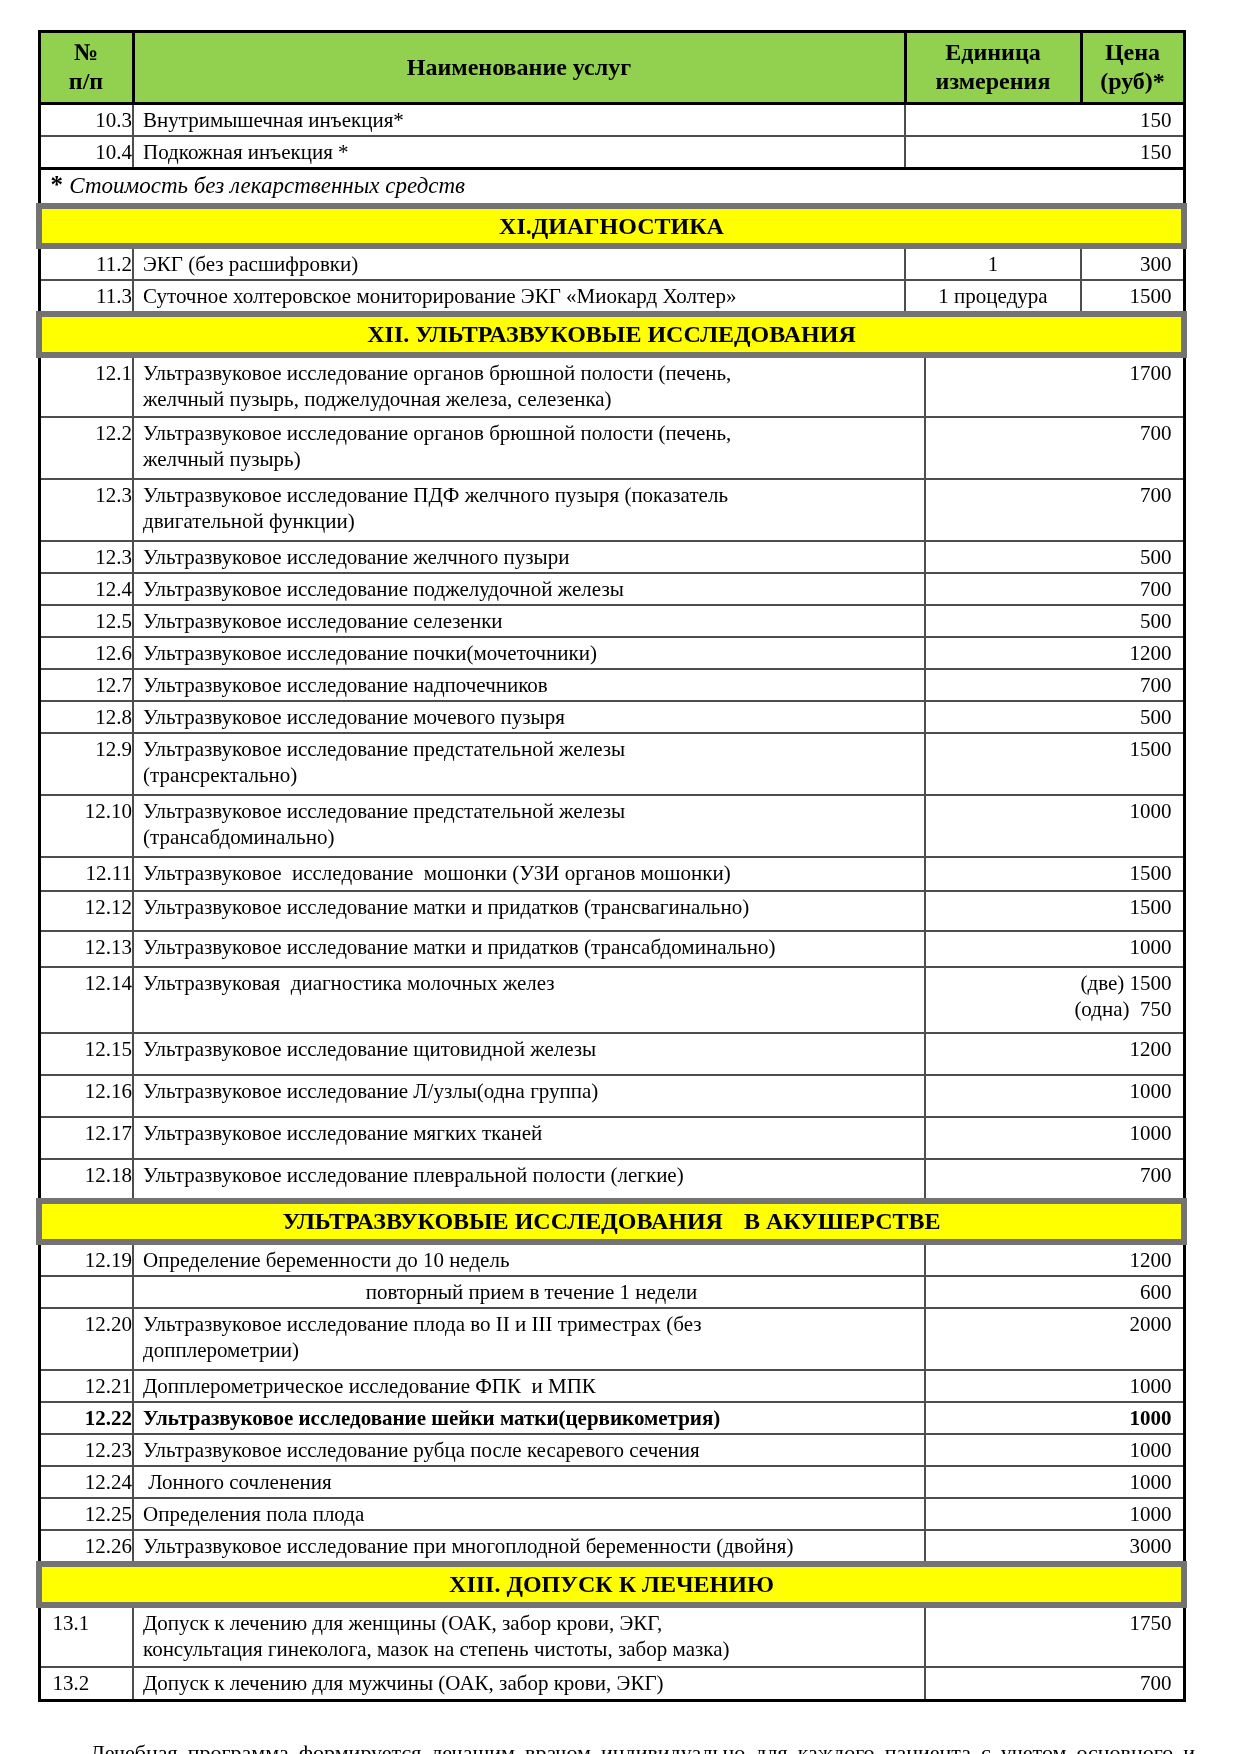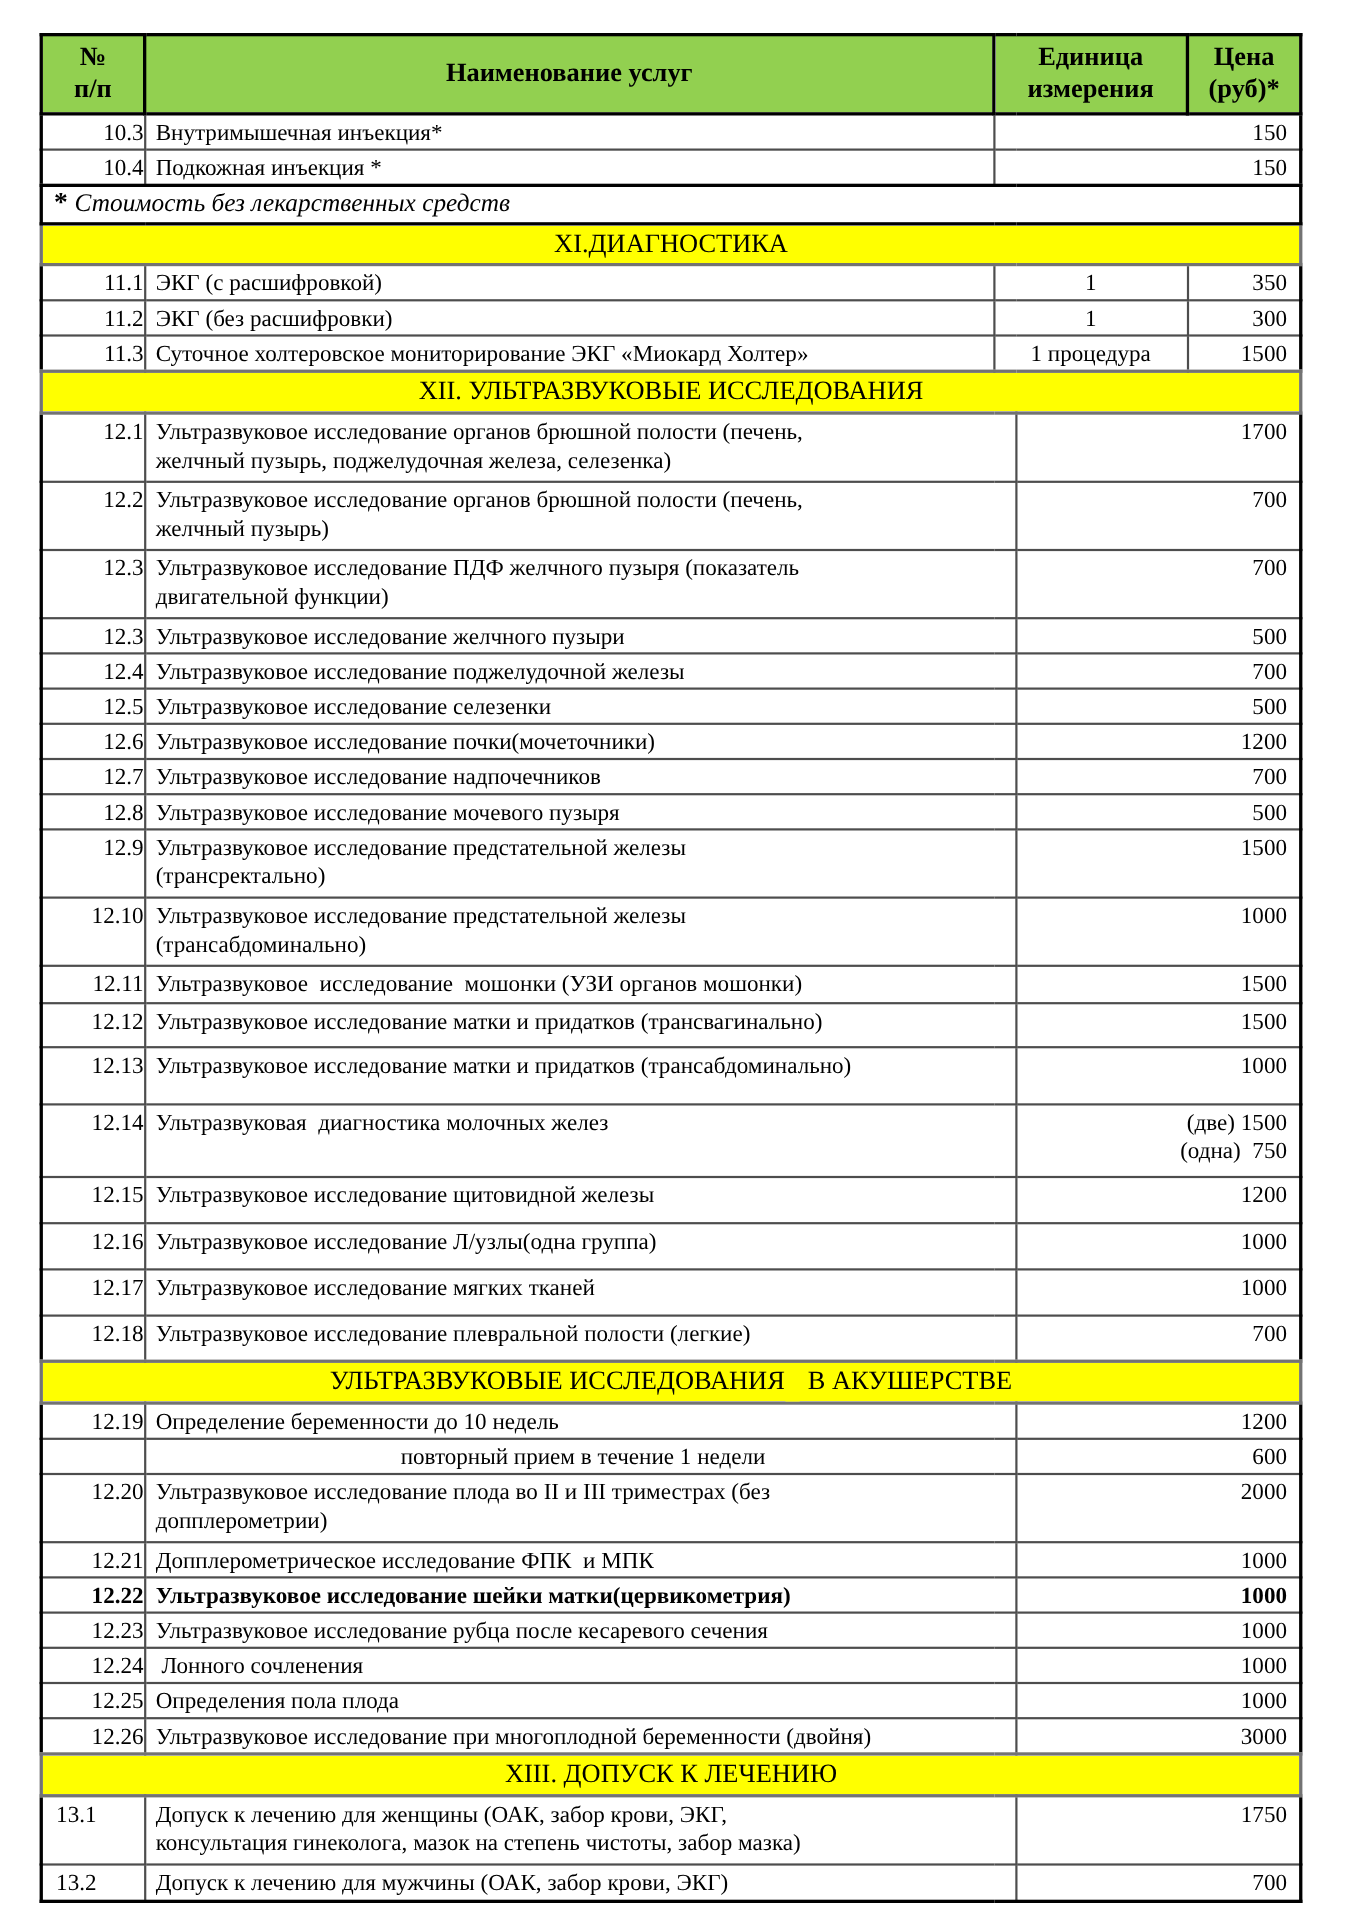--- a/index.html
+++ b/index.html
@@ -26,22 +26,22 @@
     text-align:center;vertical-align:middle;
     white-space:pre-line;padding:5px 2px;height:52px;
   }
   tbody td{font-size:21px;line-height:26px;vertical-align:top;}
   td.num{text-align:right;padding:2px 0 2px 2px;}
   td.name{text-align:left;padding:2px 4px 2px 9px;white-space:pre-wrap;}
   td.name.center{text-align:center;}
   td.unit{text-align:center;padding:2px 2px;}
   td.price{text-align:right;padding:2px 11px 2px 2px;white-space:pre-wrap;}
   tr.section-row td{
-    background:#FFFF00;border:3px solid #737373;
-    font-weight:normal;font-size:24px;line-height:1.2;
+    background:#FFFF00;border:6px solid #737373;
+    font-weight:bold;font-size:24px;line-height:1.2;
     text-align:center;vertical-align:middle;padding:3px 0;
     position:relative;
   }
   tr.note-row td{border:3px solid #000;padding:2px 6px 4px 10px;}
   .star{font-weight:bold;font-size:25px;font-style:normal;}
   .note-text{font-style:italic;font-size:23px;}
   .tick{
     display:inline-block;width:13px;height:50px;background:#FFFF00;
     vertical-align:middle;margin:-22px 1px;position:relative;z-index:3;
   }
@@ -86,26 +86,20 @@
           <td class="name">Подкожная инъекция *</td>
           <td class="price" colspan="3">150</td>
         </tr>
         <tr class="note-row" style="height: 30px;">
           <td class="note-cell" colspan="5"><span class="star">* </span><span class="note-text">Стоимость без лекарственных средств</span></td>
         </tr>
         <tr class="section-row" style="height: 36px;">
           <td class="section-cell" colspan="5">XI.ДИАГНОСТИКА</td>
         </tr>
         <tr style="height: 28px;">
-          <td class="num">11.1</td>
-          <td class="name">ЭКГ (с расшифровкой)</td>
-          <td class="unit" colspan="2">1</td>
-          <td class="price">350</td>
-        </tr>
-        <tr style="height: 28px;">
           <td class="num">11.2</td>
           <td class="name">ЭКГ (без расшифровки)</td>
           <td class="unit" colspan="2">1</td>
           <td class="price">300</td>
         </tr>
         <tr style="height: 28px;">
           <td class="num">11.3</td>
           <td class="name">Суточное холтеровское мониторирование ЭКГ «Миокард Холтер»</td>
           <td class="unit" colspan="2">1 процедура</td>
           <td class="price">1500</td>
@@ -176,21 +170,21 @@
         <tr style="height: 34px;">
           <td class="num">12.11</td>
           <td class="name" colspan="2">Ультразвуковое  исследование  мошонки (УЗИ органов мошонки)</td>
           <td class="price" colspan="2">1500</td>
         </tr>
         <tr style="height: 40px;">
           <td class="num">12.12</td>
           <td class="name" colspan="2">Ультразвуковое исследование матки и придатков (трансвагинально)</td>
           <td class="price" colspan="2">1500</td>
         </tr>
-        <tr style="height: 52px;">
+        <tr style="height: 36px;">
           <td class="num">12.13</td>
           <td class="name" colspan="2">Ультразвуковое исследование матки и придатков (трансабдоминально)</td>
           <td class="price" colspan="2">1000</td>
         </tr>
         <tr style="height: 66px;">
           <td class="num">12.14</td>
           <td class="name" colspan="2">Ультразвуковая  диагностика молочных желез</td>
           <td class="price" colspan="2">(две) 1500
 (одна)  750</td>
         </tr>

